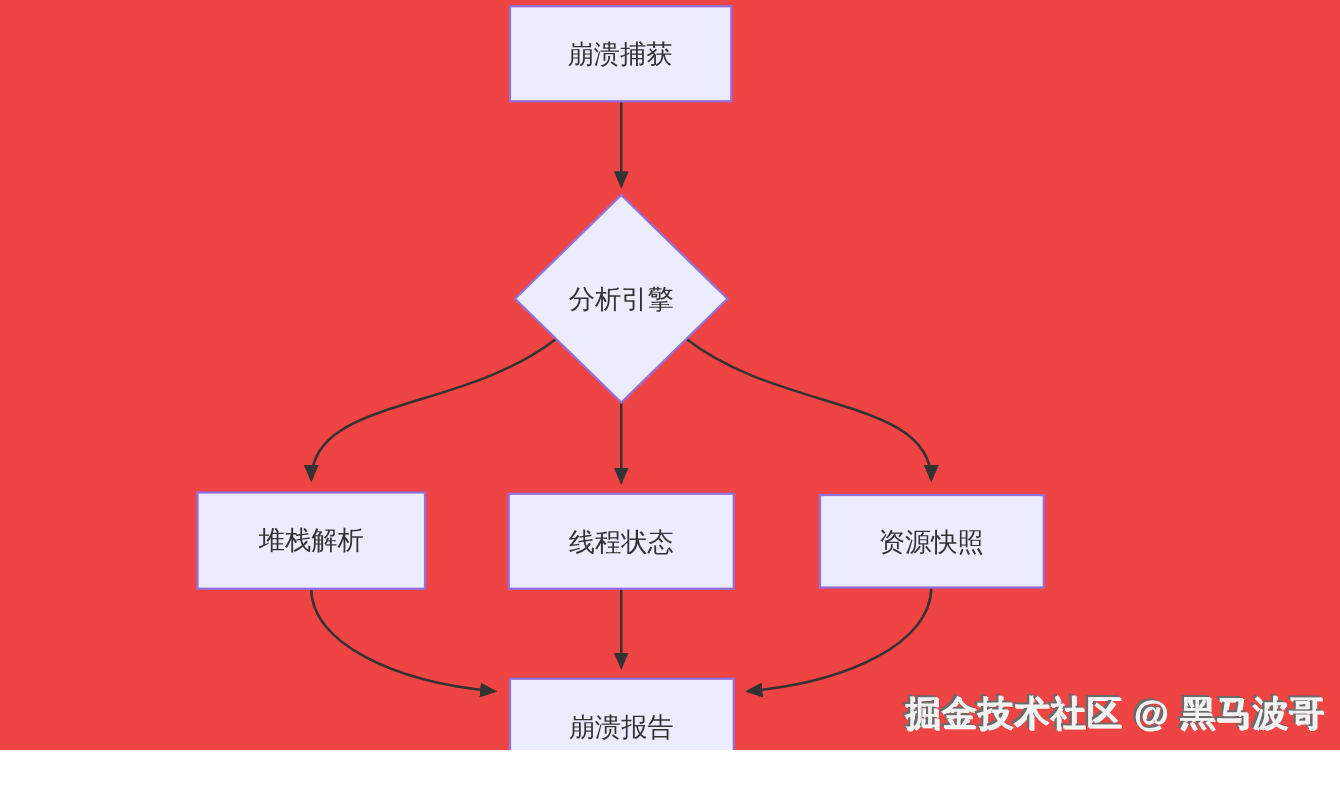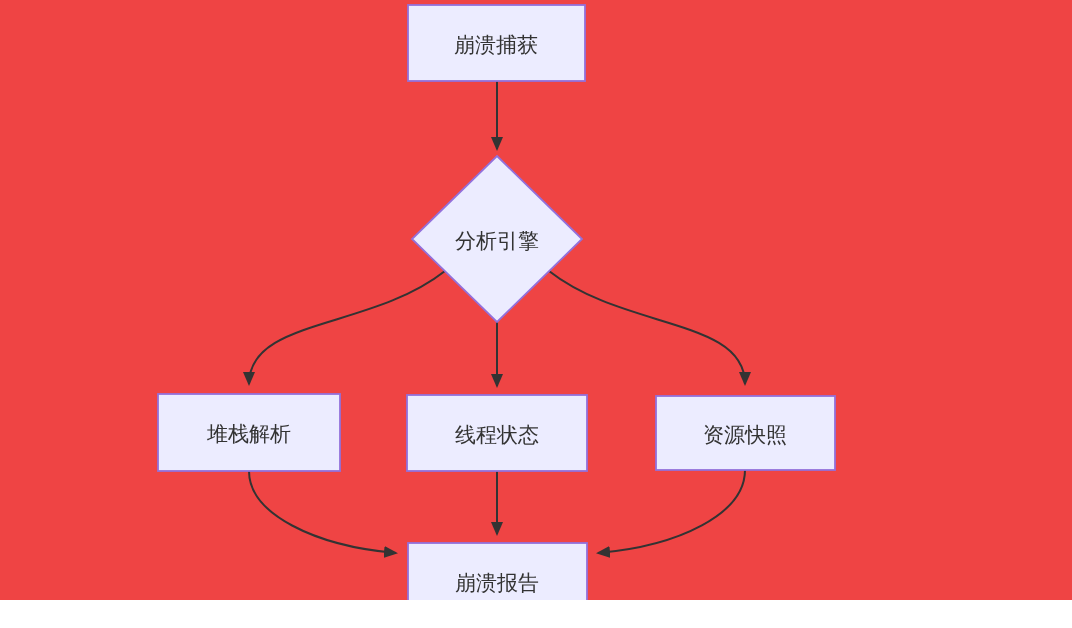--- a/index.html
+++ b/index.html
@@ -92,13 +92,14 @@
       <rect class="node-shape" x="656" y="396" width="179" height="74"></rect>
       <text class="node-label" x="745" y="434">资源快照</text>
     </g>
 
     <g>
       <rect class="node-shape" x="408" y="543" width="179" height="77"></rect>
       <text class="node-label" x="497" y="582">崩溃报告</text>
     </g>
   </svg>
 
+  <div class="watermark">掘金技术社区 @ 黑马波哥</div>
 </div>
 
 </body></html>

